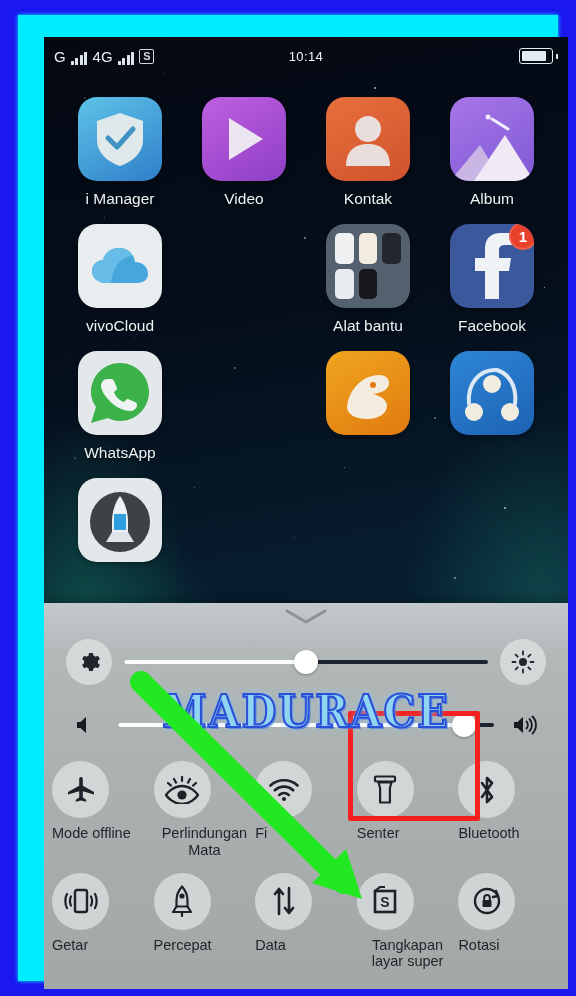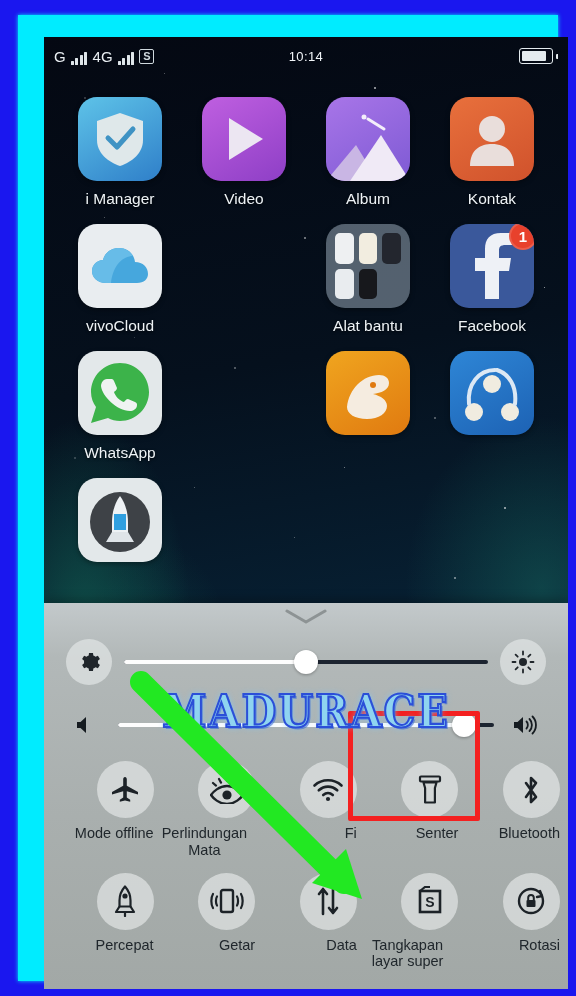--- a/index.html
+++ b/index.html
@@ -138,21 +138,21 @@
   }
   .track .fill { position: absolute; left: 0; top: 0; height: 100%; background: #fdfdfd; border-radius: 2px; }
   .track .thumb {
     position: absolute; top: 50%; transform: translate(-50%,-50%);
     width: 24px; height: 24px; border-radius: 50%; background: #fff;
     box-shadow: 0 1px 3px rgba(0,0,0,.3);
   }
   
   #toggles { position: absolute; left: 0; top: 150px; width: 100%; padding: 0 8px; }
   .toggle-row { display: grid; grid-template-columns: repeat(5, 1fr); margin-bottom: 6px; }
-  .toggle { display: flex; flex-direction: column; align-items: flex-end; position: relative; padding-top: 8px; }
+  .toggle { display: flex; flex-direction: column; align-items: flex-start; position: relative; padding-top: 8px; }
   .toggle-ic {
     width: 57px; height: 57px; border-radius: 50%;
     background: rgba(228,231,231,.68);
     display: flex; align-items: center; justify-content: center;
   }
   .toggle-label {
     margin-top: 7px; font-size: 14.5px; color: #20272c; text-align: center;
     line-height: 1.16; max-width: 104px;
   }
   #highlight-box {
@@ -252,39 +252,39 @@
           <div class="icon ic-video">
             <svg width="46" height="50" viewBox="0 0 46 50">
                 <path d="M8 4 L42 25 L8 46 Z" fill="#ece6f2"></path>
               </svg>
           </div>
           <div class="app-label">Video</div>
         </div>
 
 
         <div class="app">
+          <div class="icon ic-kontak">
+            <svg width="50" height="54" viewBox="0 0 50 54">
+                <circle cx="25" cy="17" r="13" fill="#e9dedb"></circle>
+                <path d="M3 54 C3 37 14 32 25 32 C36 32 47 37 47 54 Z" fill="#e9dedb"></path>
+              </svg>
+          </div>
+          <div class="app-label">Kontak</div>
+        </div>
+
+        <div class="app">
           <div class="icon ic-album">
             <svg width="84" height="84" viewBox="0 0 84 84">
                 <path d="M0 84 L30 48 L52 84 Z" fill="#c9b6e4"></path>
                 <path d="M24 84 L55 38 L84 84 Z" fill="#f0eaf6"></path>
                 <path d="M42 22 L58 32" stroke="#f4eefa" stroke-width="3" stroke-linecap="round"></path>
                 <circle cx="38" cy="20" r="2.5" fill="#f4eefa"></circle>
               </svg>
           </div>
           <div class="app-label">Album</div>
-        </div>
-
-        <div class="app">
-          <div class="icon ic-kontak">
-            <svg width="50" height="54" viewBox="0 0 50 54">
-                <circle cx="25" cy="17" r="13" fill="#e9dedb"></circle>
-                <path d="M3 54 C3 37 14 32 25 32 C36 32 47 37 47 54 Z" fill="#e9dedb"></path>
-              </svg>
-          </div>
-          <div class="app-label">Kontak</div>
         </div>
 
         <div class="app">
           <div class="icon ic-cloud">
             <svg width="58" height="38" viewBox="0 0 58 38">
                 <path d="M15 36 C6 36 1 30 1 24 C1 18 6 13 12 13 C14 5 21 1 28 1 C37 1 43 7 44 15 C52 15 57 20 57 27 C57 32 53 36 46 36 Z" fill="#46a7dd"></path>
                 <path d="M15 36 C6 36 1 30 1 24 C1 18 6 13 12 13 C14 5 21 1 28 1 C34 1 39 4 42 9 C32 9 22 18 20 36 Z" fill="#67bce8"></path>
               </svg>
           </div>
           <div class="app-label">vivoCloud</div>
@@ -471,47 +471,47 @@
                   </svg>
               </div>
               <div class="toggle-label">Bluetooth</div>
             </div>
           </div>
 
           <div class="toggle-row">
 
             <div class="toggle">
               <div class="toggle-ic">
-                <svg width="24" height="32" viewBox="0 0 24 32">
-                    <path d="M12 1.5c4 4.5 5.5 9.5 5.5 14v6h-11v-6c0-4.5 1.5-9.5 5.5-14Z" fill="none" stroke="#1c2227" stroke-width="2.2" stroke-linejoin="round"></path>
-                    <circle cx="12" cy="11" r="2.6" fill="#1c2227"></circle>
-                    <path d="M6.5 21.5 3 27h18l-3.5-5.5" fill="none" stroke="#1c2227" stroke-width="2.2" stroke-linejoin="round"></path>
-                    <path d="M12 27v4" stroke="#1c2227" stroke-width="2.2" stroke-linecap="round"></path>
-                  </svg>
-              </div>
-              <div class="toggle-label">Percepat</div>
-            </div>
-
-            <div class="toggle">
-              <div class="toggle-ic">
                 <svg width="34" height="28" viewBox="0 0 34 28">
                     <rect x="11" y="3" width="12" height="22" rx="2" fill="none" stroke="#1c2227" stroke-width="2.4"></rect>
                     <g stroke="#1c2227" stroke-width="2.2" stroke-linecap="round" fill="none">
                       <path d="M7 9.5C5.6 11.6 5.6 16.4 7 18.5"></path>
                       <path d="M3 7C.8 10.5.8 17.5 3 21"></path>
                       <path d="M27 9.5c1.4 2.1 1.4 6.9 0 9"></path>
                       <path d="M31 7c2.2 3.5 2.2 10.5 0 14"></path>
                     </g>
                   </svg>
               </div>
               <div class="toggle-label">Getar</div>
             </div>
 
             <div class="toggle">
               <div class="toggle-ic">
+                <svg width="24" height="32" viewBox="0 0 24 32">
+                    <path d="M12 1.5c4 4.5 5.5 9.5 5.5 14v6h-11v-6c0-4.5 1.5-9.5 5.5-14Z" fill="none" stroke="#1c2227" stroke-width="2.2" stroke-linejoin="round"></path>
+                    <circle cx="12" cy="11" r="2.6" fill="#1c2227"></circle>
+                    <path d="M6.5 21.5 3 27h18l-3.5-5.5" fill="none" stroke="#1c2227" stroke-width="2.2" stroke-linejoin="round"></path>
+                    <path d="M12 27v4" stroke="#1c2227" stroke-width="2.2" stroke-linecap="round"></path>
+                  </svg>
+              </div>
+              <div class="toggle-label">Percepat</div>
+            </div>
+
+            <div class="toggle">
+              <div class="toggle-ic">
                 <svg width="26" height="30" viewBox="0 0 26 30">
                     <g stroke="#1c2227" stroke-width="2.6" stroke-linecap="round" stroke-linejoin="round" fill="none">
                       <path d="M8 28V3M8 3 4 8M8 3l4 5M18 2v25M18 27l-4-5M18 27l4-5"></path>
                     </g>
                   </svg>
               </div>
               <div class="toggle-label">Data</div>
             </div>
 
             <div class="toggle">

